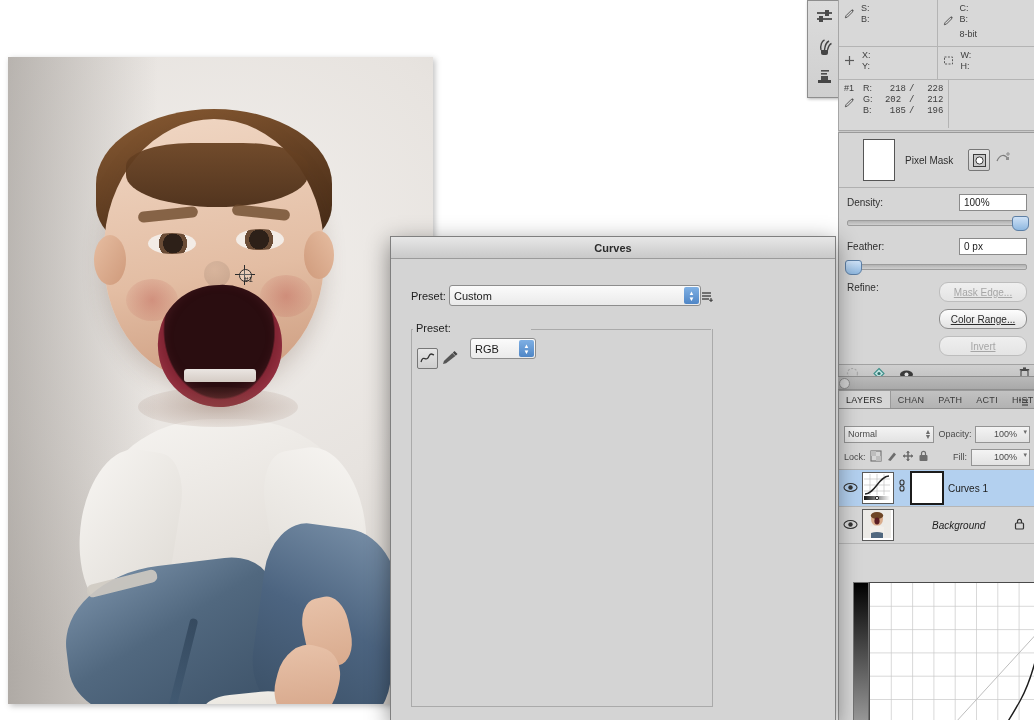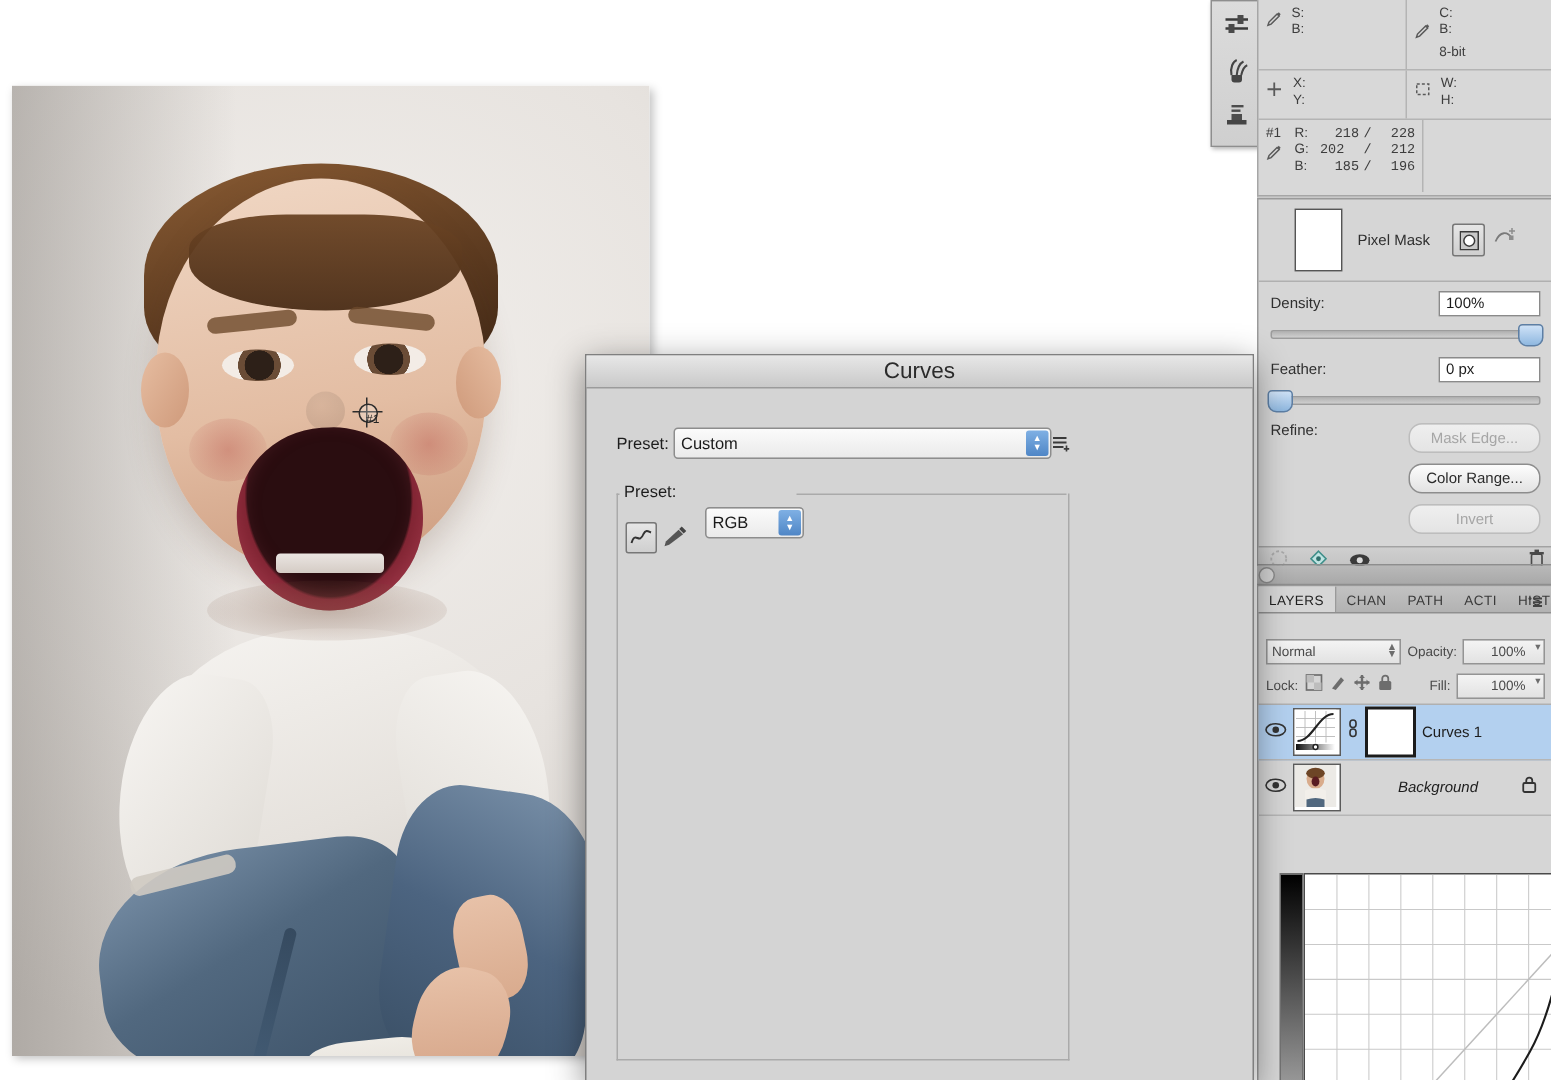--- a/index.html
+++ b/index.html
@@ -122,21 +122,21 @@
   .mask-thumb{width:30px;height:40px;background:#fff;border:1px solid #555;}
   .row{display:flex;align-items:center;}
   .plabel{font-size:10px;color:#2f2f2f;}
   .field{background:#fff;border:1px solid #8a8a8a;height:15px;font-size:10px;
     color:#1b1b1b;display:flex;align-items:center;padding:0 4px;}
   .slider-track{height:4px;background:linear-gradient(#b2b2b2,#cfcfcf);border:1px solid #9c9c9c;border-radius:2px;}
   .slider-knob{width:15px;height:13px;background:linear-gradient(#cfe2f7,#8fb8e0);
      border:1px solid #5d7fa5;border-radius:3px 3px 6px 6px;}
   .btnpill{height:18px;border-radius:9px;border:1px solid #8d8d8d;
      background:linear-gradient(#fdfdfd,#e2e2e2);font-size:10px;color:#2b2b2b;
-     display:flex;align-items:center;justify-content:center;}
+     display:flex;align-items:center;justify-content:center;text-decoration:underline;}
   .btnpill.dis{color:#a6a6a6;background:linear-gradient(#efefef,#e4e4e4);border-color:#bdbdbd;}
   .pnl-footer{height:20px;background:linear-gradient(#cfcfcf,#bdbdbd);
      border-top:1px solid #a2a2a2;display:flex;align-items:center;padding:0 7px;}
 
   
   #layers-panel{left:0;top:390px;width:196px;height:330px;}
   .lp-row{height:18px;display:flex;align-items:center;padding:0 5px;gap:4px;}
   .combo{background:linear-gradient(#f4f4f4,#e2e2e2);border:1px solid #949494;
      height:15px;font-size:9px;color:#4a4a4a;display:flex;align-items:center;
      padding:0 3px;position:relative;}
@@ -148,21 +148,21 @@
   .layer-name{font-size:10px;color:#1d1d1d;}
   .layer-name.italic{font-style:italic;}
 
   
   #curves-dialog{left:390px;top:236px;width:444px;height:484px;
      background:#d4d4d4;border:1px solid #7f7f7f;
      box-shadow:0 6px 22px rgba(0,0,0,.45);}
   #curves-titlebar{height:21px;
      background:linear-gradient(#e7e7e7,#c9c9c9);border-bottom:1px solid #9b9b9b;
      display:flex;align-items:center;justify-content:center;}
-  #curves-title{font-size:15px;color:#2b2b2b;}
+  #curves-title{font-size:11px;color:#2b2b2b;font-weight:bold;}
   #curves-body{position:relative;width:444px;height:463px;}
 
   .dlabel{font-size:11px;color:#1d1d1d;}
   .popup{background:linear-gradient(#fbfbfb,#eaeaea);border:1px solid #8d8d8d;
      border-radius:3px;height:19px;display:flex;align-items:center;padding:0 4px;
      font-size:11px;color:#1a1a1a;position:relative;}
   .popup .pbtn{position:absolute;right:1px;top:1px;bottom:1px;width:15px;
      background:linear-gradient(#7fb0e4,#4f86c6);border-radius:2px;
      display:flex;flex-direction:column;align-items:center;justify-content:center;color:#fff;
      font-size:6px;line-height:6px;}
@@ -320,21 +320,21 @@
           </div>
           <div style="margin-left:2px">
             <div class="row ireadout">
                 <span class="infoline lbl">R:</span>
                 <span class="mono" style="width:26px;text-align:right">218</span>
                 <span class="mono">/</span>
                 <span class="mono" style="width:26px;text-align:right">228</span>
               </div>
             <div class="row ireadout">
                 <span class="infoline lbl">G:</span>
-                <span class="mono" style="width:26px;text-align:left">202</span>
+                <span class="mono" style="width:26px;text-align:center">202</span>
                 <span class="mono">/</span>
                 <span class="mono" style="width:26px;text-align:right">212</span>
               </div>
             <div class="row ireadout">
                 <span class="infoline lbl">B:</span>
                 <span class="mono" style="width:26px;text-align:right">185</span>
                 <span class="mono">/</span>
                 <span class="mono" style="width:26px;text-align:right">196</span>
               </div>
           </div>

